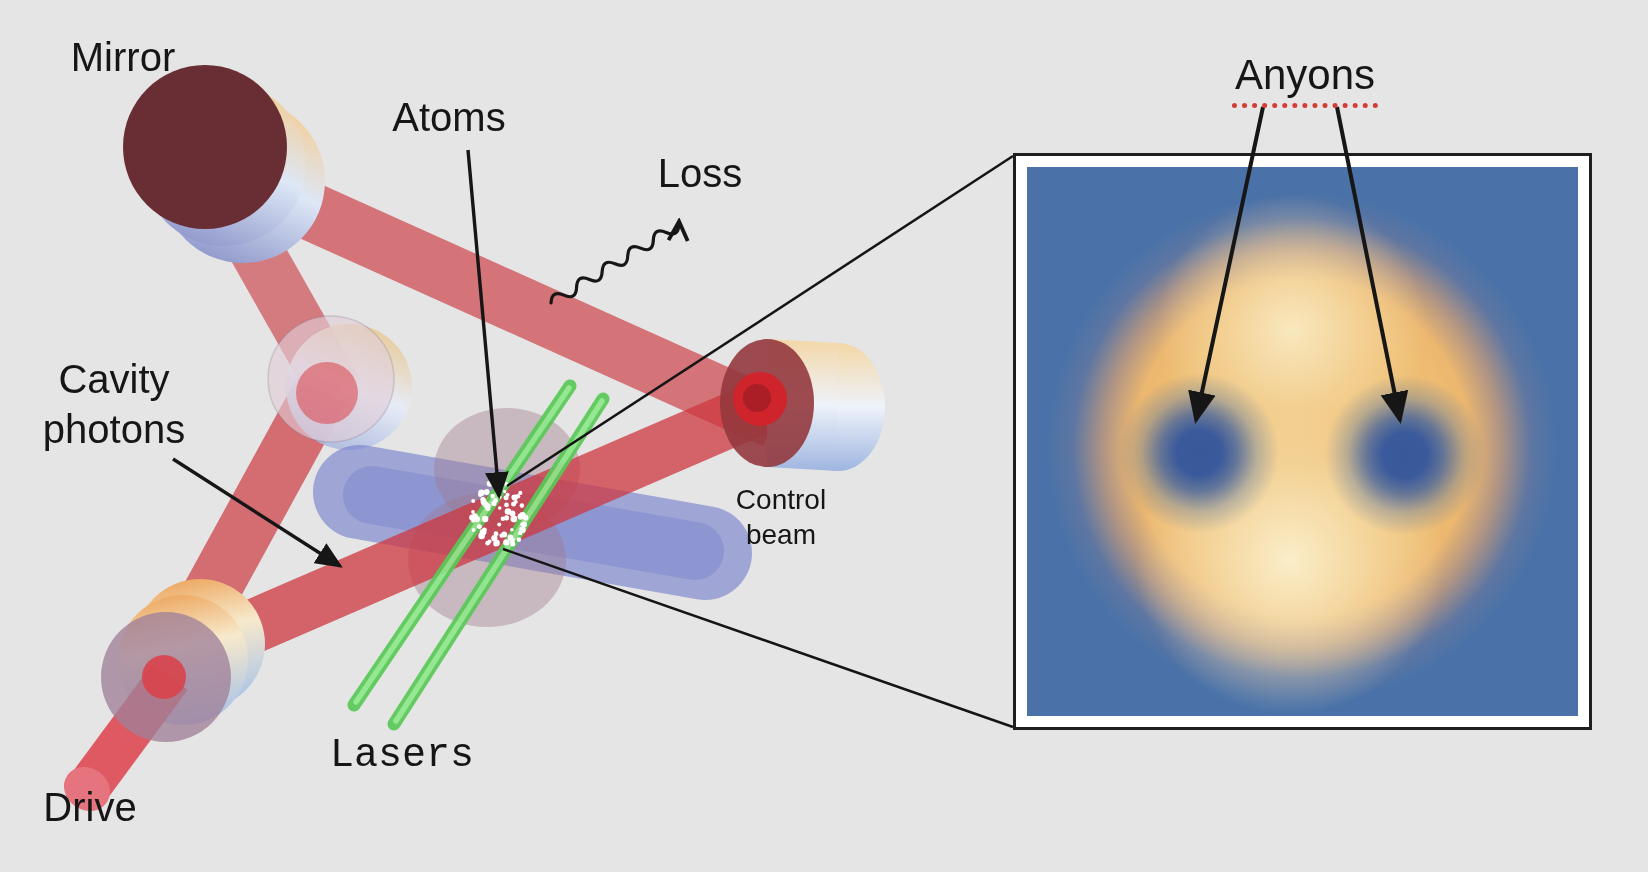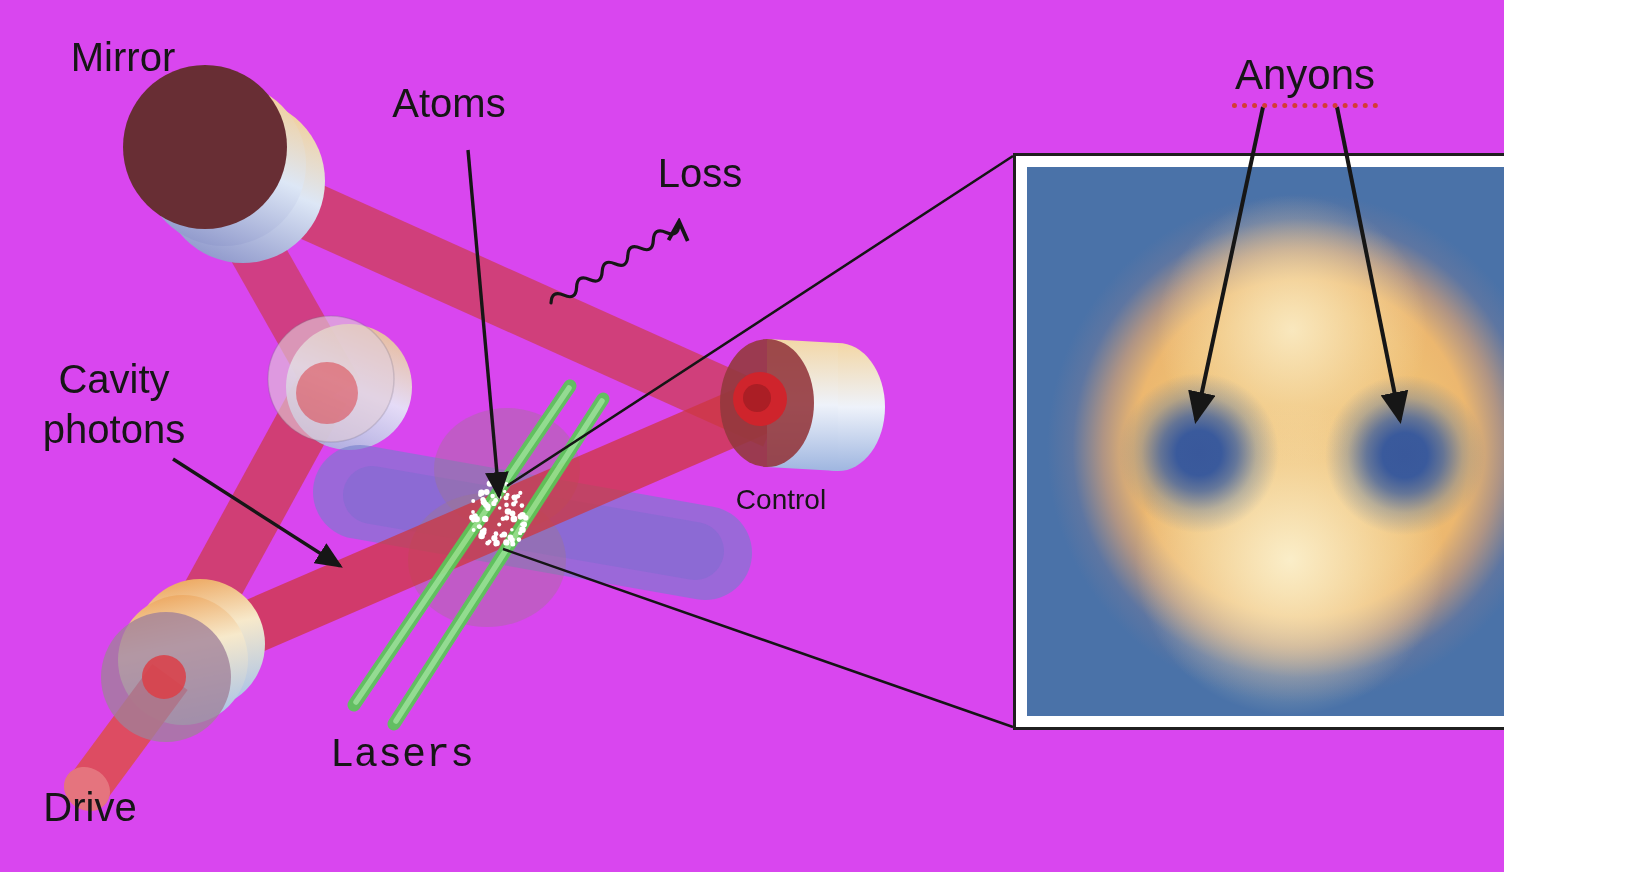--- a/index.html
+++ b/index.html
@@ -1,22 +1,22 @@
 <!DOCTYPE html>
 <html><head>
 <meta charset="utf-8">
 <style>
   html,body{margin:0;padding:0;background:#ffffff;}
-  .stage{position:relative;width:1504px;height:872px;background:#d946ef;overflow:hidden;
+  .stage{position:relative;width:1648px;height:872px;background:#e5e5e5;overflow:hidden;
          font-family:"Liberation Sans",sans-serif;}
   svg.scene{position:absolute;left:0;top:0;pointer-events:none;z-index:5;}
   .lbl{position:absolute;transform:translateX(-50%);color:#161616;text-align:center;
        white-space:nowrap;z-index:8;line-height:1.18;}
   .lbl-mirror{left:123px;top:34px;font-size:40px;}
-  .lbl-atoms{left:449px;top:80px;font-size:40px;}
+  .lbl-atoms{left:449px;top:94px;font-size:40px;}
   .lbl-loss{left:700px;top:150px;font-size:40px;text-align:right;}
   .lbl-cavity{left:114px;top:354px;font-size:40px;line-height:1.25;}
   .lbl-control{left:781px;top:482px;font-size:28px;line-height:1.25;text-align:center;}
   .lbl-lasers{left:402px;top:732px;font-size:40px;font-family:Liberation Mono, monospace;}
   .lbl-drive{left:90px;top:784px;font-size:40px;}
   .lbl-anyons{left:1305px;top:50px;font-size:42px;border-bottom:5px dotted #d43c35;
               padding:0 3px 3px 3px;text-align:center;}
   .lbl-caption{left:1290px;top:756px;font-size:38px;}
   .heatmap-box{position:absolute;left:1013px;top:153px;width:579px;height:577px;
                background:#ffffff;border:3px solid #1f1f1f;box-sizing:border-box;z-index:2;}
@@ -223,17 +223,18 @@
 
   <div class="lbl lbl-mirror">Mirror</div>
   <div class="lbl lbl-atoms">Atoms</div>
   <div class="lbl lbl-loss">Loss</div>
   <div class="lbl lbl-cavity">
     <div>Cavity</div>
     <div>photons</div>
   </div>
   <div class="lbl lbl-control">
     <div>Control</div>
+    <div>beam</div>
   </div>
   <div class="lbl lbl-lasers">Lasers</div>
   <div class="lbl lbl-drive">Drive</div>
   <div class="lbl lbl-anyons">Anyons</div>
 </div>
 
 </body></html>

